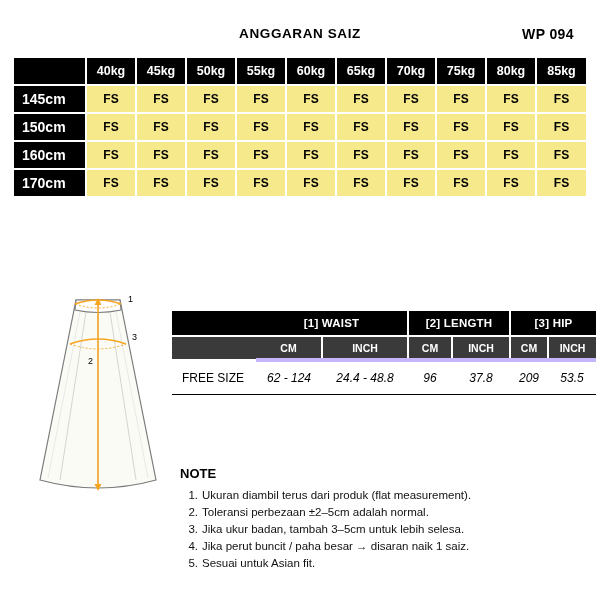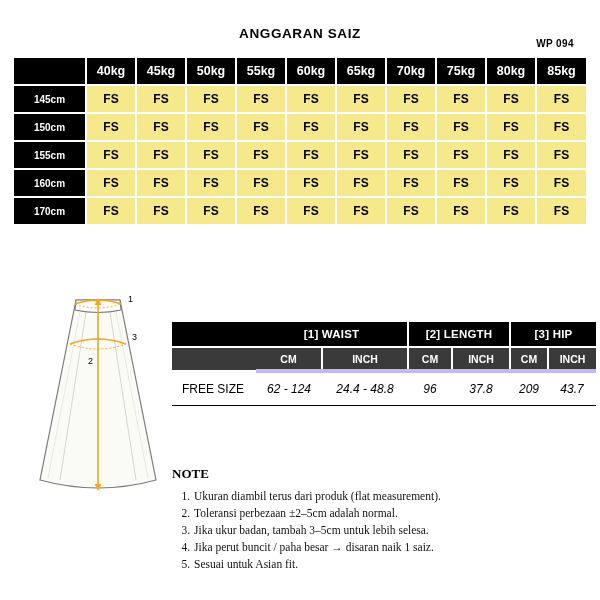--- a/index.html
+++ b/index.html
@@ -32,22 +32,22 @@
     position: absolute;
     left: 0; right: 0;
     text-align: center;
     font-size: 13.5px;
     font-weight: bold;
     letter-spacing: 0.6px;
   }
   .header-code {
     position: absolute;
     right: 26px;
-    top: 12px;
-    font-size: 10px;
+    top: 0;
+    font-size: 14px;
     font-weight: bold;
     letter-spacing: 0.4px;
   }
 
   
   .size-grid {
     position: absolute;
     left: 14px;
     top: 58px;
     border-collapse: collapse;
@@ -68,24 +68,24 @@
   }
   .size-grid th.colhead {
     background: #000000;
     color: #ffffff;
     border-left: 2px solid #ffffff;
     font-size: 12.5px;
   }
   .size-grid th.rowhead {
     background: #000000;
     color: #ffffff;
-    text-align: center;
-    padding-left: 0;
+    text-align: left;
+    padding-left: 8px;
     border-top: 2px solid #ffffff;
-    font-size: 10px;
+    font-size: 14px;
   }
   .size-grid td.cell {
     background: #f5e98c;
     border-top: 2px solid #ffffff;
     border-left: 2px solid #ffffff;
     color: #000000;
     font-size: 12px;
   }
 
   
@@ -94,21 +94,21 @@
     left: 28px;
     top: 282px;
     width: 140px;
     height: 230px;
   }
 
   
   .measure {
     position: absolute;
     left: 172px;
-    top: 322px;
+    top: 311px;
     width: 414px;
     border-collapse: collapse;
     table-layout: fixed;
   }
   .measure th, .measure td {
     padding: 0;
     margin: 0;
     text-align: center;
     font-size: 11.5px;
   }
@@ -151,24 +151,23 @@
     font-size: 12px;
     border-top: 4px solid #c4b5fd;
     border-bottom: 1px solid #000000;
     font-style: italic;
   }
   .measure .rowlabel { border-bottom: 1px solid #000000; }
 
   
   .note {
     position: absolute;
-    left: 172px;
+    left: 180px;
     top: 466px;
     width: 410px;
-    font-family: Liberation Serif, serif;
   }
   .note-title {
     font-size: 13px;
     font-weight: bold;
     margin-bottom: 6px;
   }
   .note ol {
     margin: 0;
     padding-left: 22px;
     list-style: none;
@@ -237,33 +236,20 @@
         <td class="cell">FS</td>
         <td class="cell">FS</td>
         <td class="cell">FS</td>
         <td class="cell">FS</td>
         <td class="cell">FS</td>
         <td class="cell">FS</td>
         <td class="cell">FS</td>
         <td class="cell">FS</td>
       </tr>
       <tr>
-        <th class="rowhead">155cm</th>
-        <td class="cell">FS</td>
-        <td class="cell">FS</td>
-        <td class="cell">FS</td>
-        <td class="cell">FS</td>
-        <td class="cell">FS</td>
-        <td class="cell">FS</td>
-        <td class="cell">FS</td>
-        <td class="cell">FS</td>
-        <td class="cell">FS</td>
-        <td class="cell">FS</td>
-      </tr>
-      <tr>
         <th class="rowhead">160cm</th>
         <td class="cell">FS</td>
         <td class="cell">FS</td>
         <td class="cell">FS</td>
         <td class="cell">FS</td>
         <td class="cell">FS</td>
         <td class="cell">FS</td>
         <td class="cell">FS</td>
         <td class="cell">FS</td>
         <td class="cell">FS</td>
@@ -339,21 +325,21 @@
       </tr>
     </thead>
     <tbody>
       <tr>
         <td class="rowlabel">FREE SIZE</td>
         <td class="val">62 - 124</td>
         <td class="val">24.4 - 48.8</td>
         <td class="val">96</td>
         <td class="val">37.8</td>
         <td class="val">209</td>
-        <td class="val">43.7</td>
+        <td class="val">53.5</td>
       </tr>
     </tbody>
   </table>
 
   <div class="note">
     <div class="note-title">NOTE</div>
     <ol>
       <li>
         <span class="num">1.</span>
         <span>Ukuran diambil terus dari produk (flat measurement).</span>

